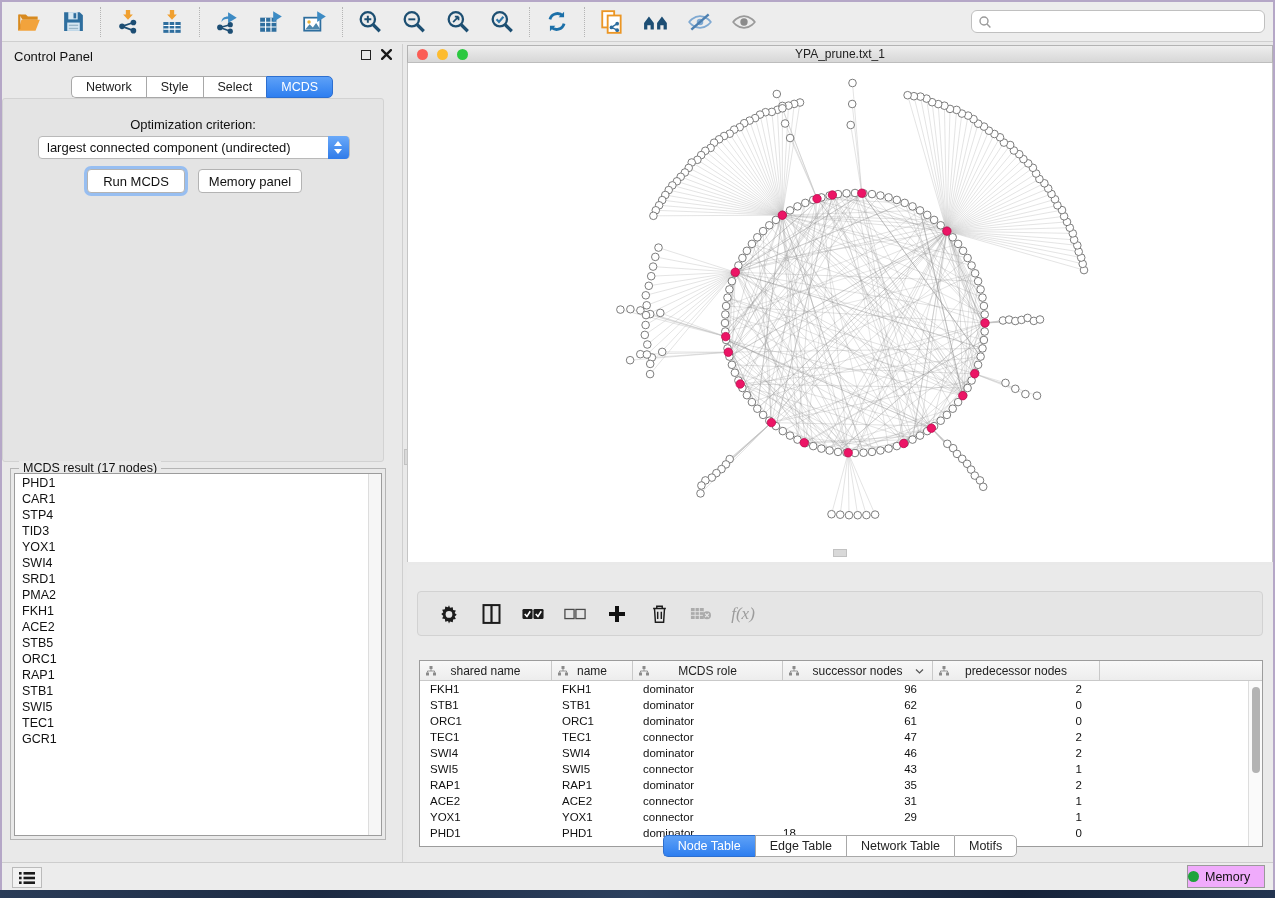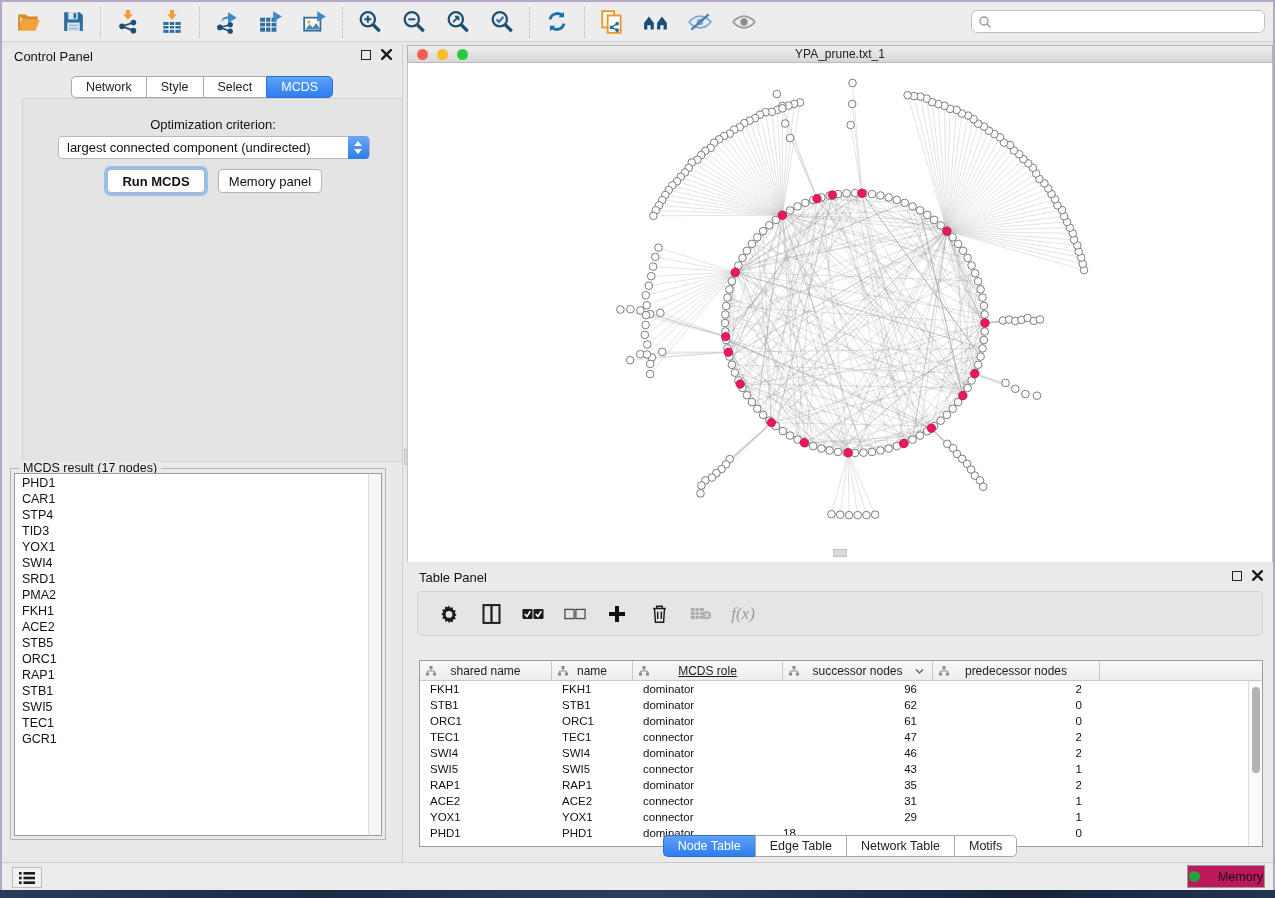--- a/index.html
+++ b/index.html
@@ -23,35 +23,35 @@
   #control-panel { position:absolute; left:0; top:42px; width:400px; height:818px; background:#e9e9e9; }
   .panel-head { height:24px; display:flex; align-items:center; font-size:13px; color:#111; padding-left:12px; position:relative; }
   .panel-icons { position:absolute; right:10px; top:5px; display:flex; gap:10px; align-items:center; }
   .float-ico { width:10px; height:10px; border:1.6px solid #222; display:inline-block; }
   .seg-tabs { display:flex; justify-content:center; margin-top:8px; }
   .seg { border:1px solid #a8a8a8; background:#fff; font-size:12.5px; color:#222; padding:3px 14px;
     border-right:none; cursor:default; }
   .seg:first-child { border-radius:5px 0 0 5px; }
   .seg:last-child { border-radius:0 5px 5px 0; border-right:1px solid #a8a8a8; }
   .seg.active { background:linear-gradient(#5ea1f7,#2d7ef0); color:#fff; border-color:#2d6fd0; }
-  #cp-inner { position:absolute; left:20px; top:54px; width:382px; height:364px; background:#e4e4e4;
+  #cp-inner { position:absolute; left:0; top:54px; width:382px; height:364px; background:#e4e4e4;
     border:1px solid #d2d2d2; border-radius:3px; }
   #opt-label { text-align:center; margin-top:18px; font-size:13px; color:#111; }
   #criterion { position:absolute; left:35px; top:37px; width:312px; height:23px; background:#fff;
     border:1px solid #b9b9b9; border-radius:4px; font-size:13px; color:#111; display:flex; align-items:center;
     padding-left:8px; }
   #criterion .stepper { position:absolute; right:0; top:-1px; width:21px; height:23px;
     background:linear-gradient(#6aa9f9,#2f7be9); border-radius:0 4px 4px 0; }
   .tri-up { position:absolute; left:6px; top:5px; width:0; height:0; border-left:4.5px solid transparent;
     border-right:4.5px solid transparent; border-bottom:5px solid #fff; }
   .tri-dn { position:absolute; left:6px; bottom:5px; width:0; height:0; border-left:4.5px solid transparent;
     border-right:4.5px solid transparent; border-top:5px solid #fff; }
   .cp-btn { position:absolute; top:70px; height:24px; background:#fff; border:1px solid #b3b3b3;
     border-radius:4px; font-size:13px; color:#111; font-family:"Liberation Sans",sans-serif; }
-  #run-btn { left:84px; width:98px; box-shadow:0 0 0 3px rgba(100,165,250,.6);font-weight:bold; }
+  #run-btn { left:84px; width:98px; box-shadow:0 0 0 3px rgba(100,165,250,.6); }
   #closepanel-btn { left:195px; width:104px; }
   #mcds-fieldset { position:absolute; left:8px; top:424px; width:376px; height:372px;
     border:1px solid #b5b5b5; }
   #mcds-legend { position:absolute; left:8px; top:-8px; background:#e9e9e9; padding:0 4px; font-size:12.5px; color:#111; }
   #mcds-list { position:absolute; left:3px; top:4px; right:3px; bottom:3px; background:#fff;
     border:1px solid #9c9c9c; overflow:hidden; }
   #mcds-items { position:absolute; left:0; top:1px; right:13px; bottom:0; font-size:12.5px; color:#111; }
   .mcds-item { line-height:16px; padding-left:7px; }
   #mcds-scroll { position:absolute; right:0; top:0; bottom:0; width:13px; background:#f6f6f6; border-left:1px solid #ddd; }
 
@@ -84,22 +84,22 @@
   .tr { display:flex; height:16px; align-items:center; }
   .td { font-size:11.5px; color:#111; white-space:nowrap; overflow:hidden; }
   #tp-scroll { position:absolute; right:0; top:20px; width:14px; bottom:0; background:#fafafa; border-left:1px solid #ddd; }
   #tp-thumb { position:absolute; left:2.5px; top:6px; width:8px; height:86px; background:#b3b3b3; border-radius:4px; }
   #tp-tabs { position:absolute; left:0; right:0; top:270px; display:flex; }
 
   
   #status-bar { position:absolute; left:0; top:860px; width:1271px; height:28px; background:#ececec; border-top:1px solid #cdcdcd; }
   #list-btn { position:absolute; left:10px; top:4px; width:30px; height:21px; background:#f2f2f2;
     border:1px solid #bbb; display:flex; align-items:center; justify-content:center; }
-  #memory-btn { position:absolute; right:8px; top:2px; width:78px; height:23px; background:#be185d;
-    border:1px solid #9a9a9a; display:flex; align-items:center; justify-content:center; gap:18px; font-size:12.5px; color:#111; }
+  #memory-btn { position:absolute; right:8px; top:2px; width:78px; height:23px; background:#f0abfc;
+    border:1px solid #9a9a9a; display:flex; align-items:center; justify-content:flex-start; gap:6px; font-size:12.5px; color:#111; }
   #memory-dot { width:11px; height:11px; border-radius:50%; background:#1fa33c; }
 </style>
 </head>
 <body>
 
 <div id="frame">
 <div id="app">
 
   <div id="toolbar">
     <div class="tb-group">
@@ -977,29 +977,20 @@
             <circle cx="363.4" cy="359.6" r="4.2" fill="#ec1566" stroke="#c0094e" stroke-width="0.8"></circle>
             <circle cx="332.2" cy="321.0" r="4.2" fill="#ec1566" stroke="#c0094e" stroke-width="0.8"></circle>
             <circle cx="320.3" cy="289.2" r="4.2" fill="#ec1566" stroke="#c0094e" stroke-width="0.8"></circle>
             <circle cx="317.7" cy="273.6" r="4.2" fill="#ec1566" stroke="#c0094e" stroke-width="0.8"></circle>
           </svg>
       <span class="split-handle" style="left:425px; top:486px; width:14px; height:8px;"></span>
     </div>
   </div>
 
   <div id="table-panel">
-    <div class="panel-head">
-      <span>Table Panel</span>
-      <span class="panel-icons">
-        <span class="float-ico"></span>
-        <svg width="11" height="11" viewBox="0 0 10 10">
-              <path d="M1 1l8 8M9 1l-8 8" stroke="#1a1a1a" stroke-width="2.1" stroke-linecap="round"></path>
-            </svg>
-      </span>
-    </div>
 
     <div id="tp-toolbar">
       <span class="tp-ico">
         <svg width="20" height="20" viewBox="0 0 24 24" fill="#1c1c1c">
               <path d="M12 1.5l1.2 3.1 3.3-.8 .4 3.3 3.3 .6-1.4 3 2.5 2.1-2.5 2.1 1.4 3-3.3 .6-.4 3.3-3.3-.8L12 23.5l-1.2-3.1-3.3 .8-.4-3.3-3.3-.6 1.4-3L2.7 12l2.5-2.1-1.4-3 3.3-.6 .4-3.3 3.3 .8z"></path>
               <circle cx="12" cy="12.5" r="4" fill="#e5e5e5"></circle>
             </svg>
       </span>
       <span class="tp-ico">
         <svg width="19" height="20" viewBox="0 0 20 22">
@@ -1060,21 +1051,21 @@
             </div>
             <div class="th" style="width: 81px;">
               <svg class="tree-ico" width="10" height="10" viewBox="0 0 10 10" fill="#8a8a8a">
                 <rect x="3.5" y="0" width="3" height="3"></rect>
                 <rect x="0" y="6.5" width="3" height="3"></rect>
                 <rect x="7" y="6.5" width="3" height="3"></rect>
                 <path d="M5 3v2M1.5 6.5V5h7v1.5" stroke="#8a8a8a" fill="none" stroke-width="0.9"></path>
               </svg>
               <span>name</span>
             </div>
-            <div class="th" style="width: 150px; text-decoration: underline;">
+            <div class="th" style="width: 150px;">
               <svg class="tree-ico" width="10" height="10" viewBox="0 0 10 10" fill="#8a8a8a">
                 <rect x="3.5" y="0" width="3" height="3"></rect>
                 <rect x="0" y="6.5" width="3" height="3"></rect>
                 <rect x="7" y="6.5" width="3" height="3"></rect>
                 <path d="M5 3v2M1.5 6.5V5h7v1.5" stroke="#8a8a8a" fill="none" stroke-width="0.9"></path>
               </svg>
               <span>MCDS role</span>
             </div>
             <div class="th" style="width: 150px;">
               <svg class="tree-ico" width="10" height="10" viewBox="0 0 10 10" fill="#8a8a8a">

